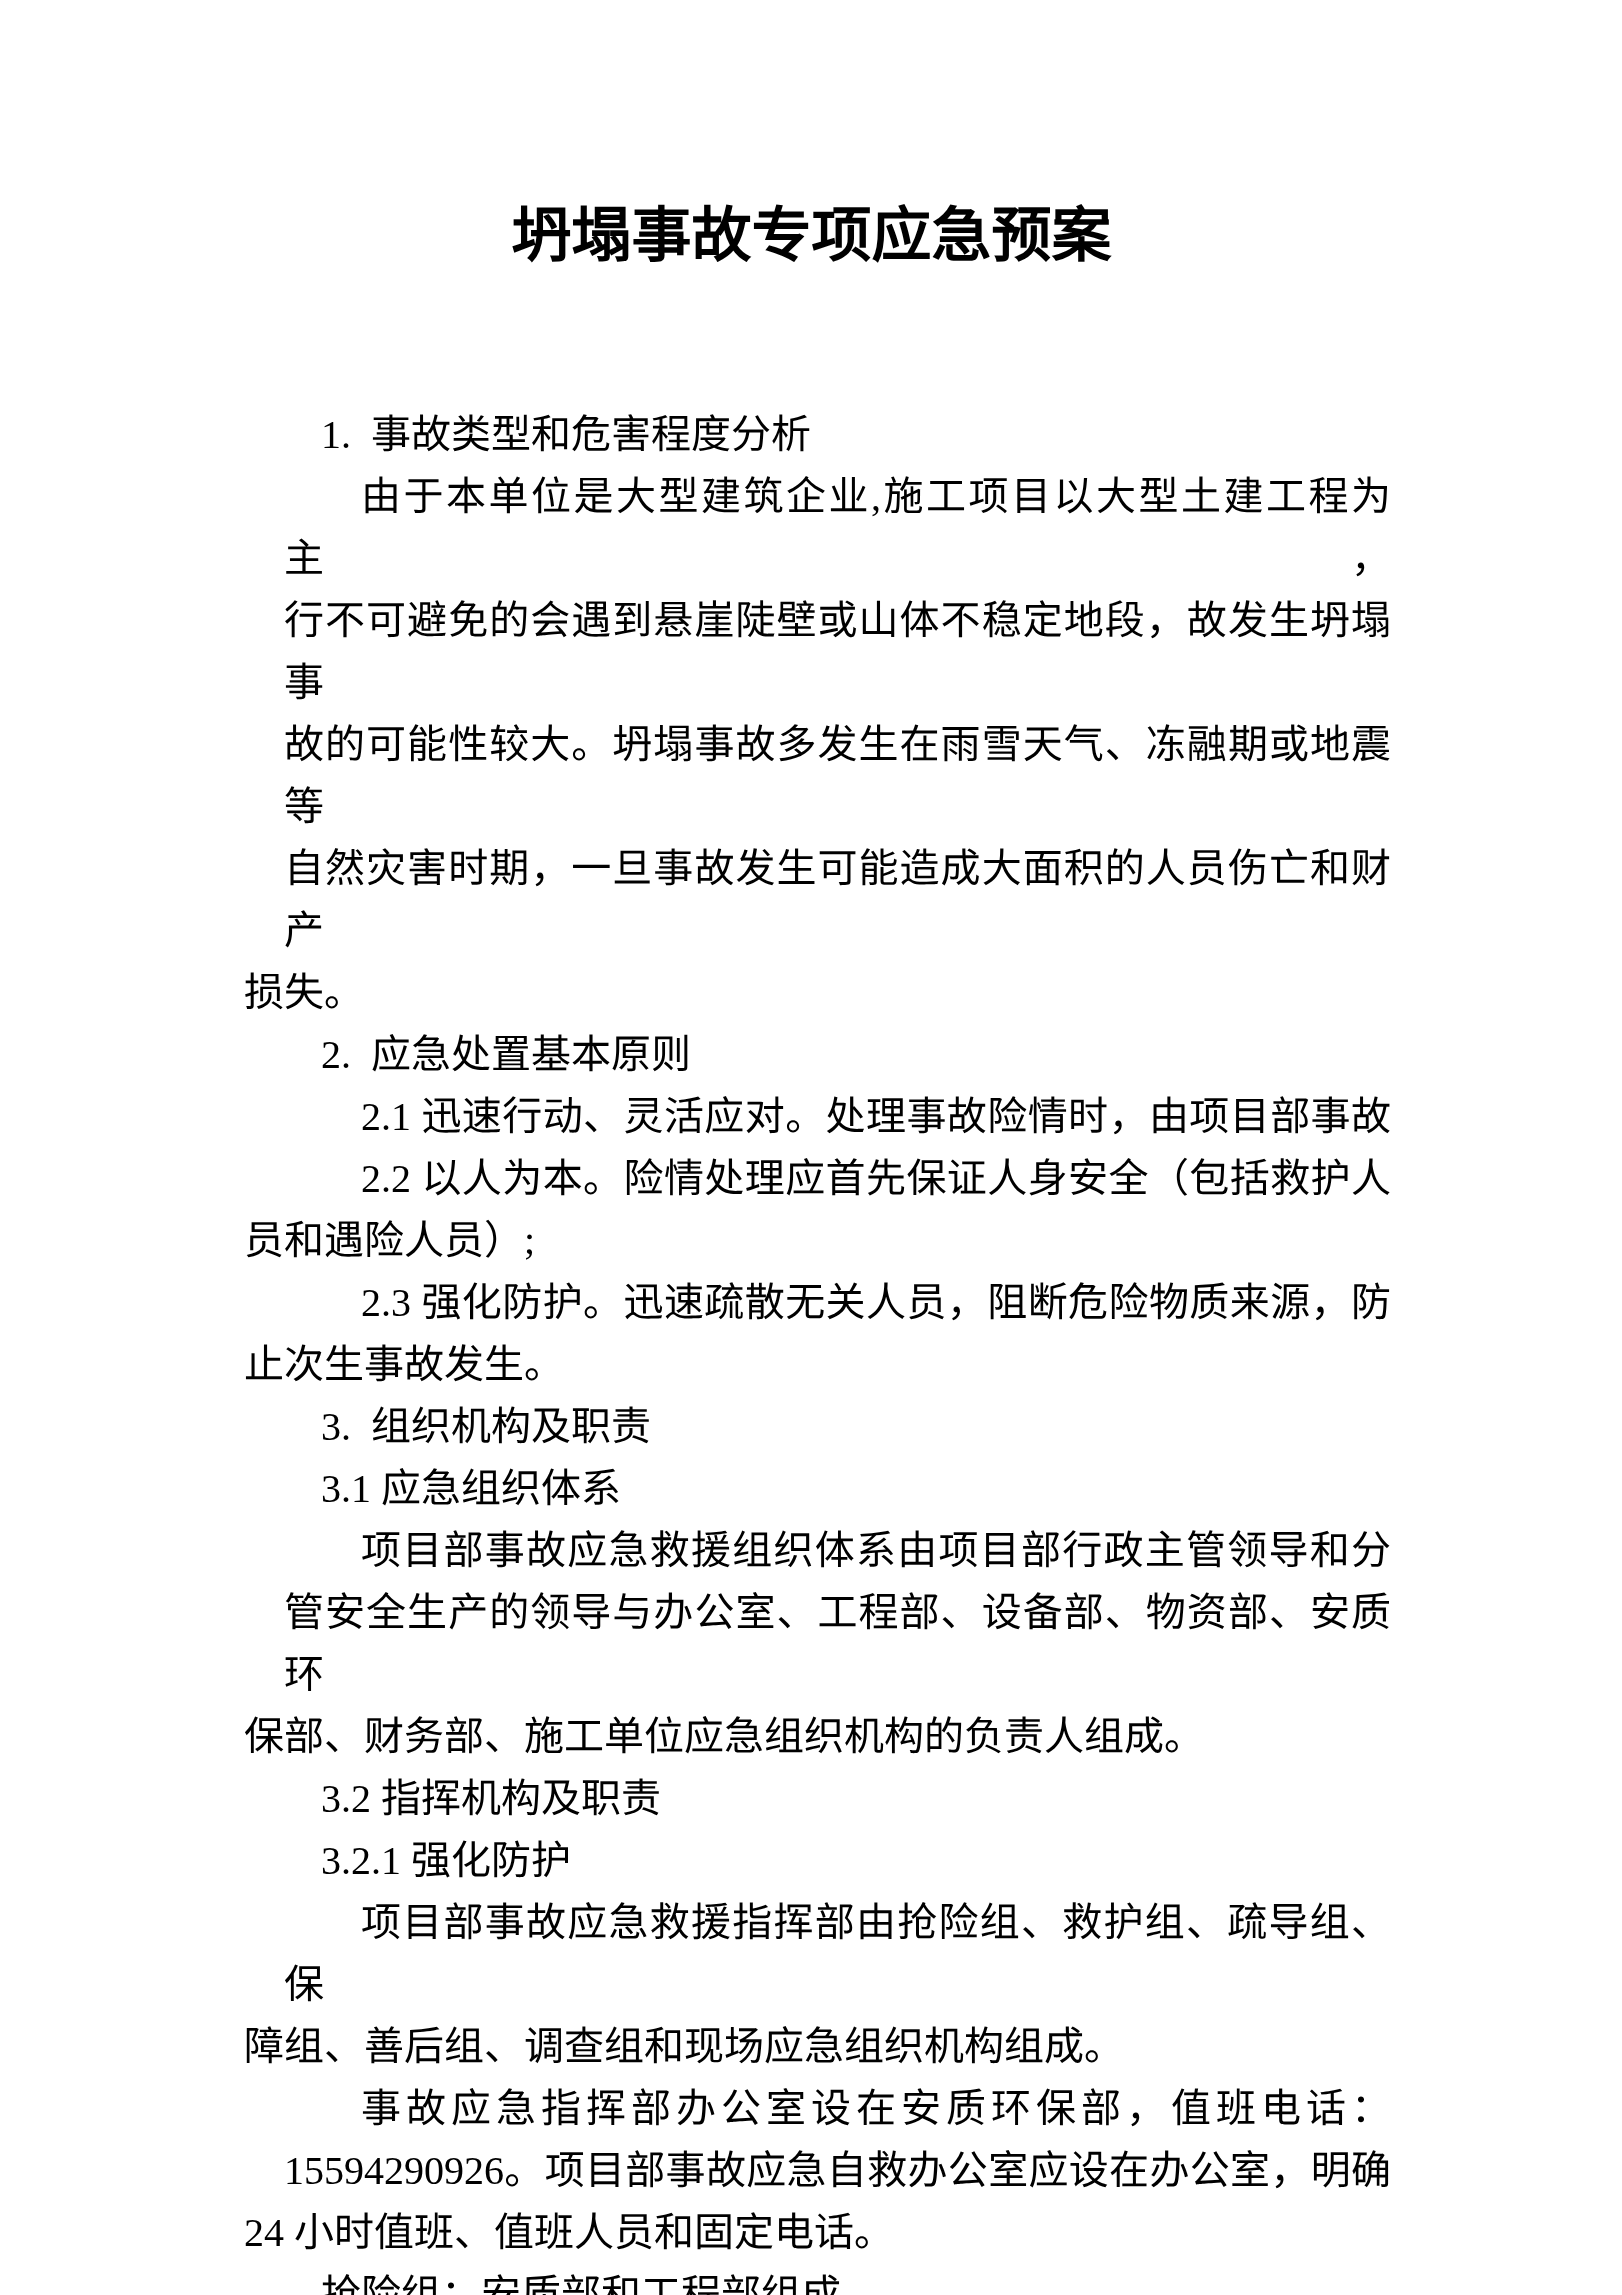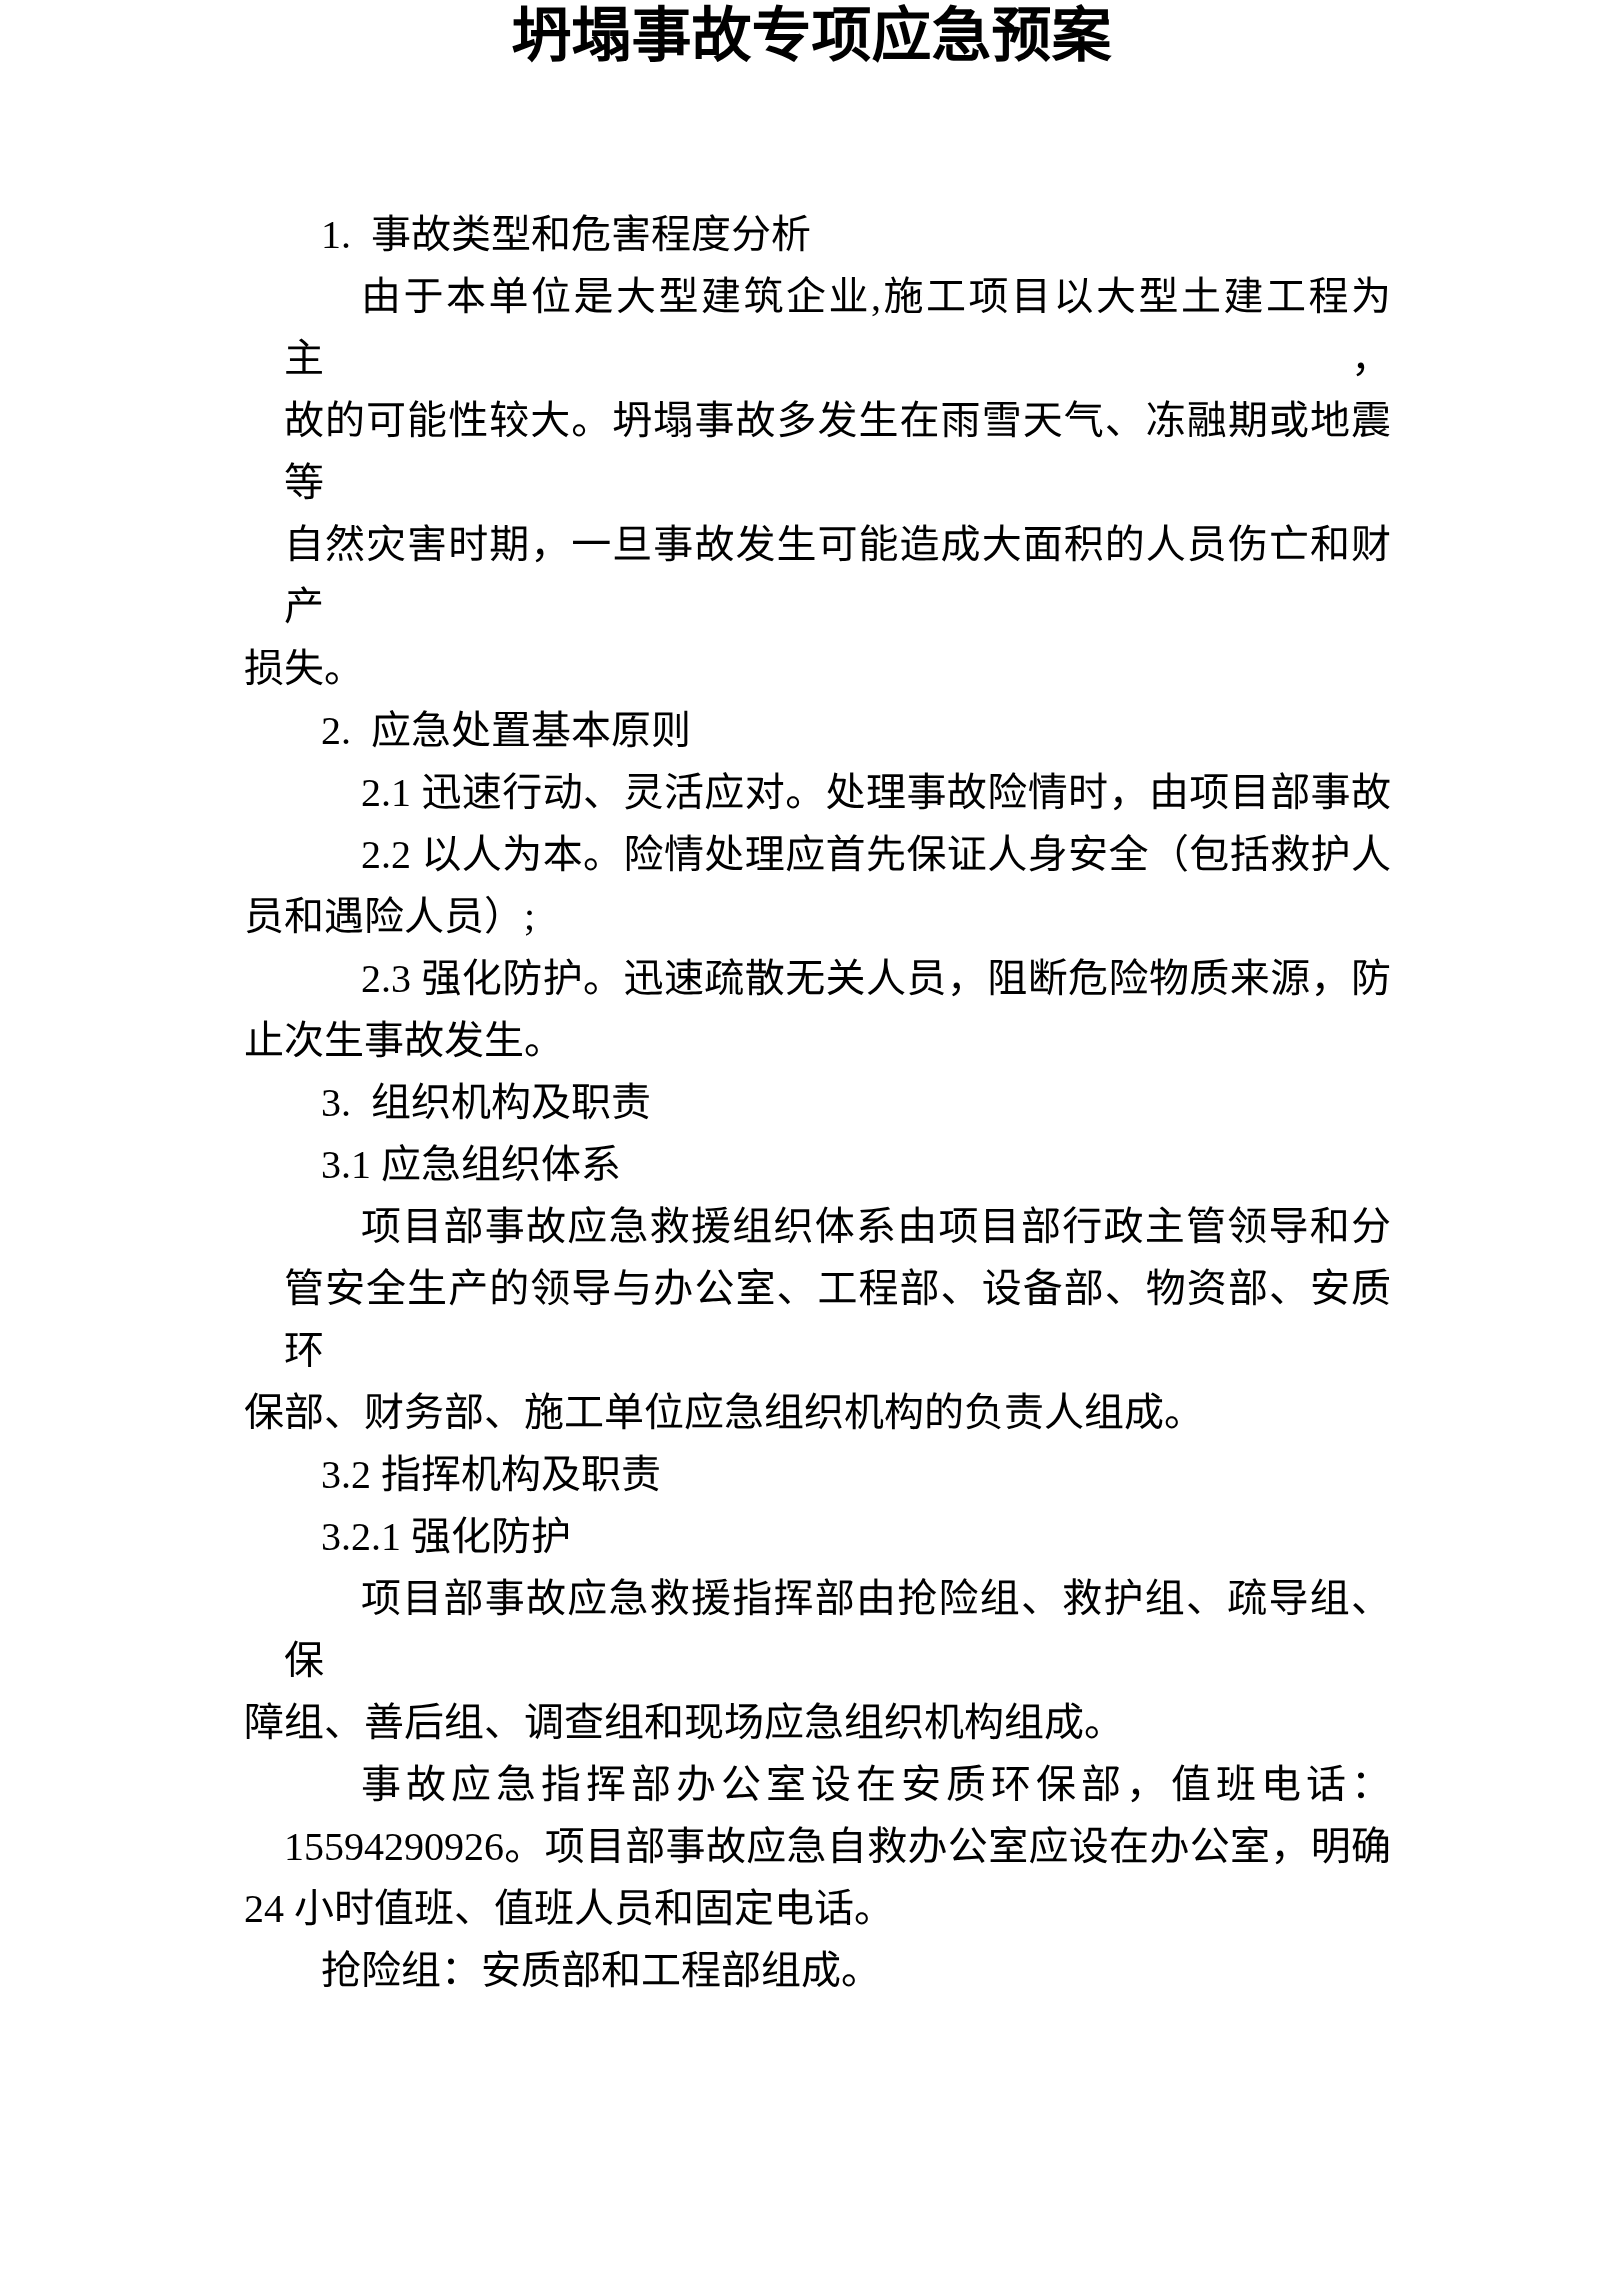--- a/index.html
+++ b/index.html
@@ -11,20 +11,21 @@
     position: relative;
     width: 1623px;
     height: 2295px;
     background: #ffffff;
     color: #000000;
     font-family: "Liberation Serif", "DejaVu Serif", serif;
     overflow: hidden;
   }
   .doc-title {
     margin: 0;
+    padding-top: 200px;
     text-align: center;
     font-size: 60px;
     line-height: 72px;
     font-weight: bold;
     white-space: nowrap;
   }
   .content {
     margin: 132px 232px 0 244px; 
   }
   .line {
@@ -46,20 +47,21 @@
 </head>
 <body>
 
 <div class="page">
 
   <div class="doc-title">坍塌事故专项应急预案</div>
 
   <div class="content">
     <div class="line ind">1.&nbsp; 事故类型和危害程度分析</div>
     <div class="line ind j">由于本单位是大型建筑企业,施工项目以大型土建工程为主，</div>
+    <div class="line j">行不可避免的会遇到悬崖陡壁或山体不稳定地段，故发生坍塌事</div>
     <div class="line j">故的可能性较大。坍塌事故多发生在雨雪天气、冻融期或地震等</div>
     <div class="line j">自然灾害时期，一旦事故发生可能造成大面积的人员伤亡和财产</div>
     <div class="line">损失。</div>
     <div class="line ind">2.&nbsp; 应急处置基本原则</div>
     <div class="line ind j">2.1 迅速行动、灵活应对。处理事故险情时，由项目部事故</div>
     <div class="line ind j">2.2 以人为本。险情处理应首先保证人身安全（包括救护人</div>
     <div class="line">员和遇险人员）;</div>
     <div class="line ind j">2.3 强化防护。迅速疏散无关人员，阻断危险物质来源，防</div>
     <div class="line">止次生事故发生。</div>
     <div class="line ind">3.&nbsp; 组织机构及职责</div>

